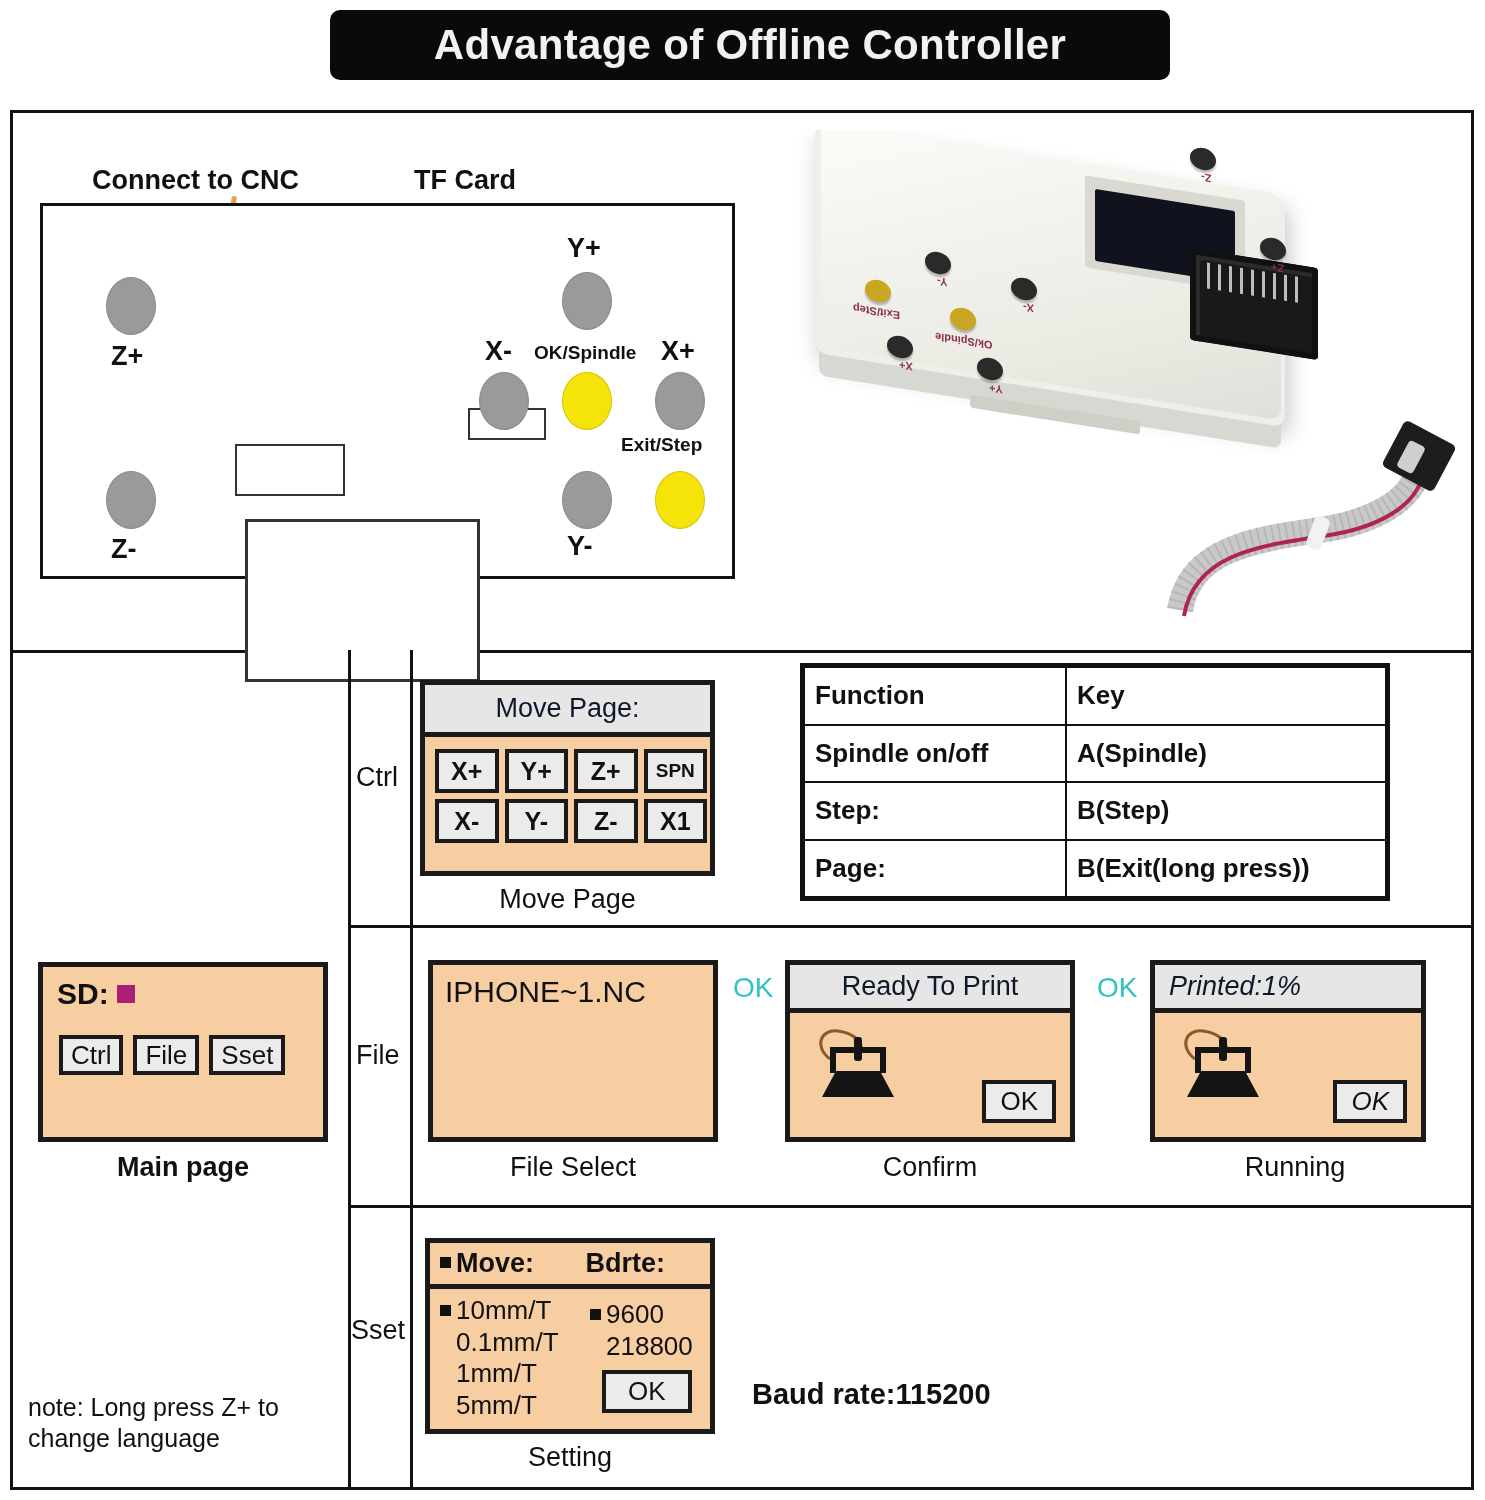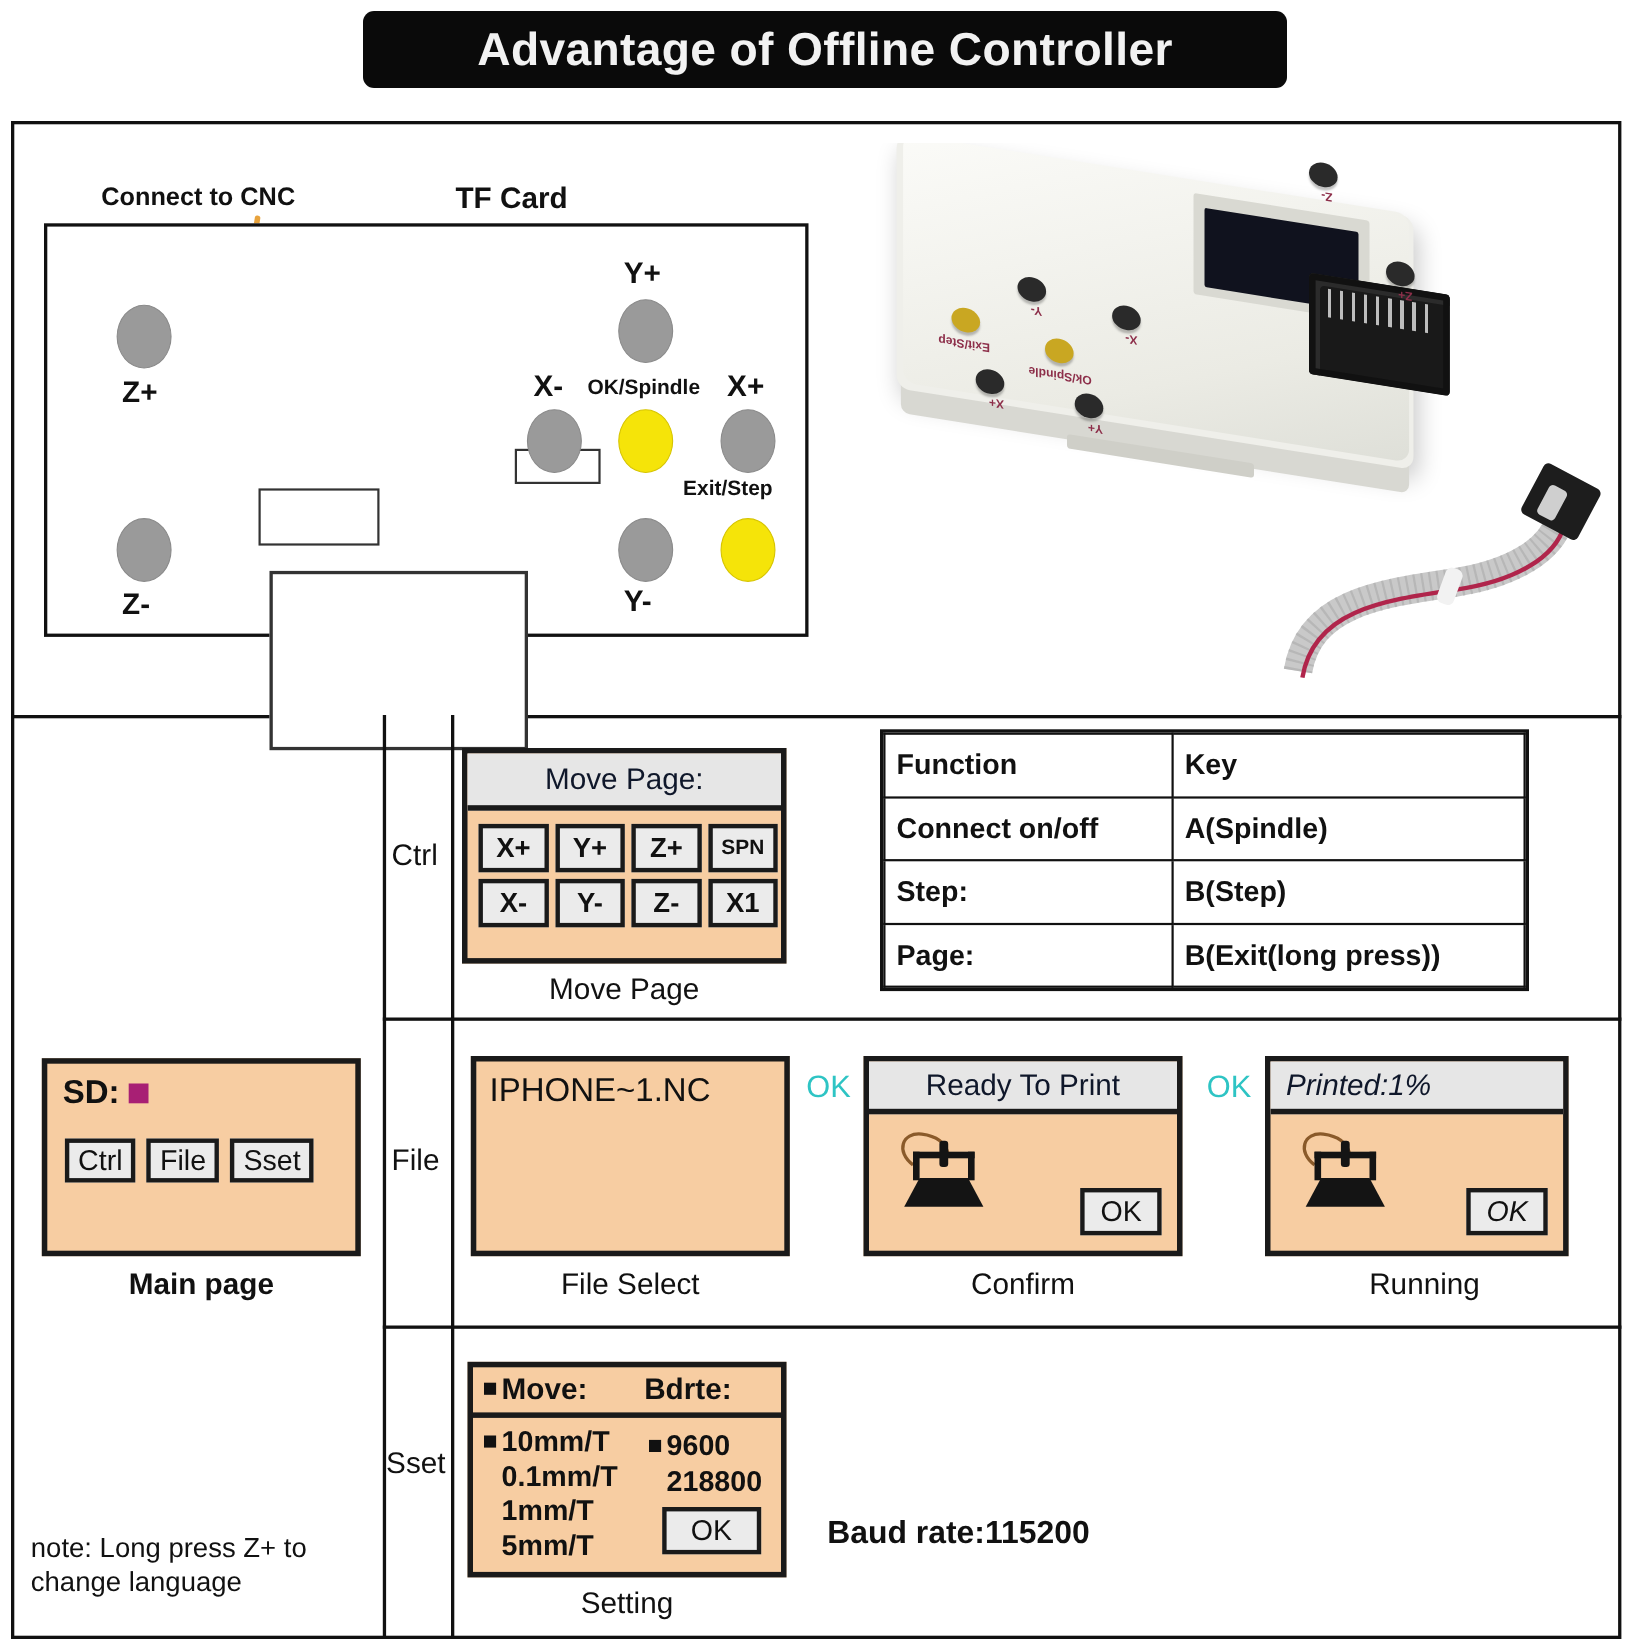--- a/index.html
+++ b/index.html
@@ -11,21 +11,21 @@
              display:flex;align-items:center;justify-content:center;}
   .title-text{color:#f2f2f2;font-size:42px;font-weight:bold;letter-spacing:.3px;white-space:nowrap;}
 
   
   .frame{position:absolute;left:10px;top:110px;width:1464px;height:1380px;border:3px solid #111;box-sizing:border-box;}
   .hsplit{position:absolute;left:10px;top:650px;width:1464px;height:0;border-top:3px solid #111;}
 
   
   .diag{position:absolute;left:40px;top:203px;width:695px;height:376px;border:3px solid #111;box-sizing:border-box;background:#fff;}
   .lbl{position:absolute;font-weight:bold;color:#111;white-space:nowrap;}
-  .lbl-cnc{left:92px;top:165px;font-size:23px;}
+  .lbl-cnc{left:92px;top:165px;font-size:27px;}
   .lbl-tf{left:414px;top:165px;font-size:27px;}
   .cnc-line{position:absolute;left:232px;top:196px;width:5px;height:72px;background:#e8a33d;transform:rotate(9deg);transform-origin:top center;border-radius:2px;}
   .conn-rect{position:absolute;left:192px;top:238px;width:110px;height:52px;border:2px solid #333;box-sizing:border-box;background:#fff;}
   .tf-rect{position:absolute;left:425px;top:202px;width:78px;height:32px;border:2px solid #333;box-sizing:border-box;background:#fff;}
   .screen-rect{position:absolute;left:202px;top:313px;width:235px;height:163px;border:3px solid #333;box-sizing:border-box;background:#fff;}
 
   .btn-c{position:absolute;width:48px;height:56px;border-radius:50%;background:#9a9a9a;border:1px solid #8a8a8a;}
   .btn-c.yellow{background:#f5e409;border:1px solid #d6c400;}
   .btn-lbl{position:absolute;font-weight:bold;color:#111;white-space:nowrap;}
 
@@ -77,21 +77,21 @@
   .mp-keys{position:absolute;left:16px;top:68px;display:flex;gap:10px;}
   .mp-key{background:#ebebeb;border:4px solid #1a1a1a;box-sizing:border-box;font-size:26px;font-weight:normal;color:#111;
           padding:2px 8px;display:flex;align-items:center;justify-content:center;min-width:64px;height:40px;}
 
   .note{position:absolute;left:28px;top:1392px;width:310px;font-size:25px;line-height:1.25;color:#111;}
 
   .okarrow{position:absolute;color:#2ec4c4;font-size:28px;font-weight:normal;}
   .prn-svg{display:block;}
 
   
-  .set-list{position:absolute;font-size:26px;font-weight:bold;color:#111;line-height:1.22;white-space:nowrap;}
+  .set-list{position:absolute;font-size:26px;font-weight:normal;color:#111;line-height:1.22;white-space:nowrap;}
   .bullet{display:inline-block;width:11px;height:11px;background:#111;vertical-align:middle;margin-right:5px;margin-bottom:4px;}
   .baud-label{position:absolute;left:752px;top:1378px;font-size:29px;font-weight:bold;color:#111;white-space:nowrap;}
 </style>
 </head>
 <body>
 
 <div id="root">
 
   <div class="title-bar">
     <div class="title-text">Advantage of Offline Controller</div>
@@ -197,21 +197,21 @@
   <div class="lcd-cap" style="left:420px;top:884px;width:295px;">Move Page</div>
 
   <div class="ftable">
     <table>
       <tbody>
           <tr>
         <td class="c1">Function</td>
         <td>Key</td>
       </tr>
       <tr>
-        <td class="c1">Connect on/off</td>
+        <td class="c1">Spindle on/off</td>
         <td>A(Spindle)</td>
       </tr>
       <tr>
         <td class="c1">Step:</td>
         <td>B(Step)</td>
       </tr>
       <tr>
         <td class="c1">Page:</td>
         <td>B(Exit(long press))</td>
       </tr>

